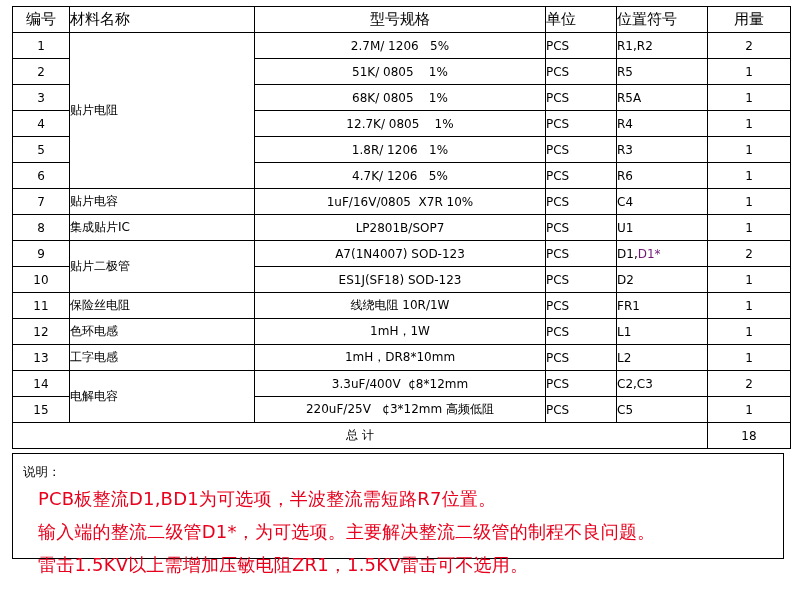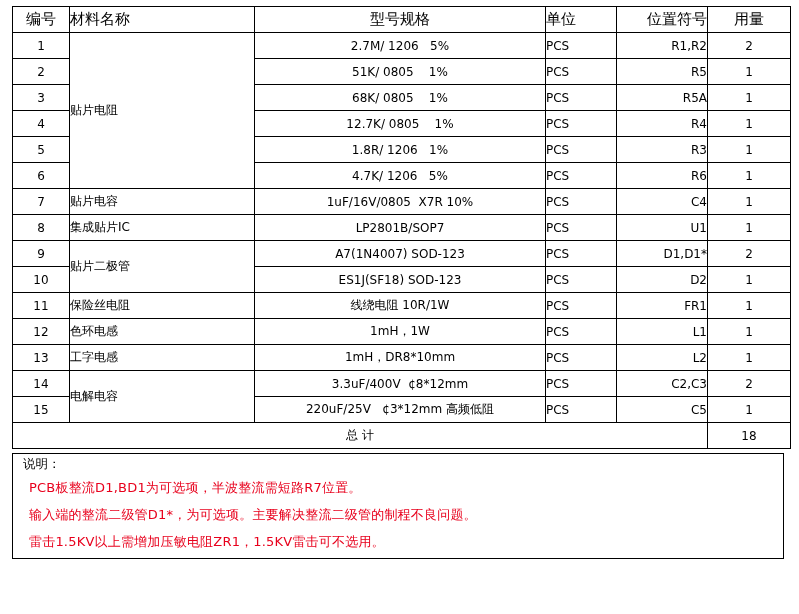--- a/index.html
+++ b/index.html
@@ -31,51 +31,51 @@
     border: 1px solid #000000;
     padding: 0;
     height: 25px;
     vertical-align: middle;
     font-weight: normal;
   }
   .c-no    { width: 56px;  text-align: center; }
   .c-name  { width: 184px; text-align: left; }
   .c-spec  { width: 290px; text-align: center; padding-left: 6px; }
   .c-unit  { width: 70px;  text-align: left; }
-  .c-ref   { width: 90px;  text-align: right; }
+  .c-ref   { width: 90px;  text-align: left; }
   .c-qty   { width: 82px;  text-align: center; }
 
   thead td {
     font-weight: bold;
     font-size: 15px;
     height: 30px;
     text-align: center;
   }
-  .red { color: #000000; }
+  .red { color: #701a75; }
   .total-label {
     text-align: center;
     font-weight: normal;
   }
   .note-box {
     width: 772px;
     margin: 4px 0 0 12px;
     border: 1px solid #000000;
     box-sizing: border-box;
-    padding: 0 8px 6px 8px;
+    padding: 8px 8px 6px 8px;
     height: 106px;
   }
   .note-title {
     font-size: 12.5px;
     color: #000000;
     margin: 2px 0 6px 2px;
   }
   .note-line {
     color: #e8001c;
-    font-size: 13px;
-    margin: 0 0 9px 8px;
+    font-size: 18px;
+    margin: 0 0 9px 17px;
     letter-spacing: 0.2px;
   }
   .note-line:last-child { margin-bottom: 0; }
   .spec-cell { white-space: pre; }
 </style>
 </head>
 <body>
 
 <div class="sheet">
 

